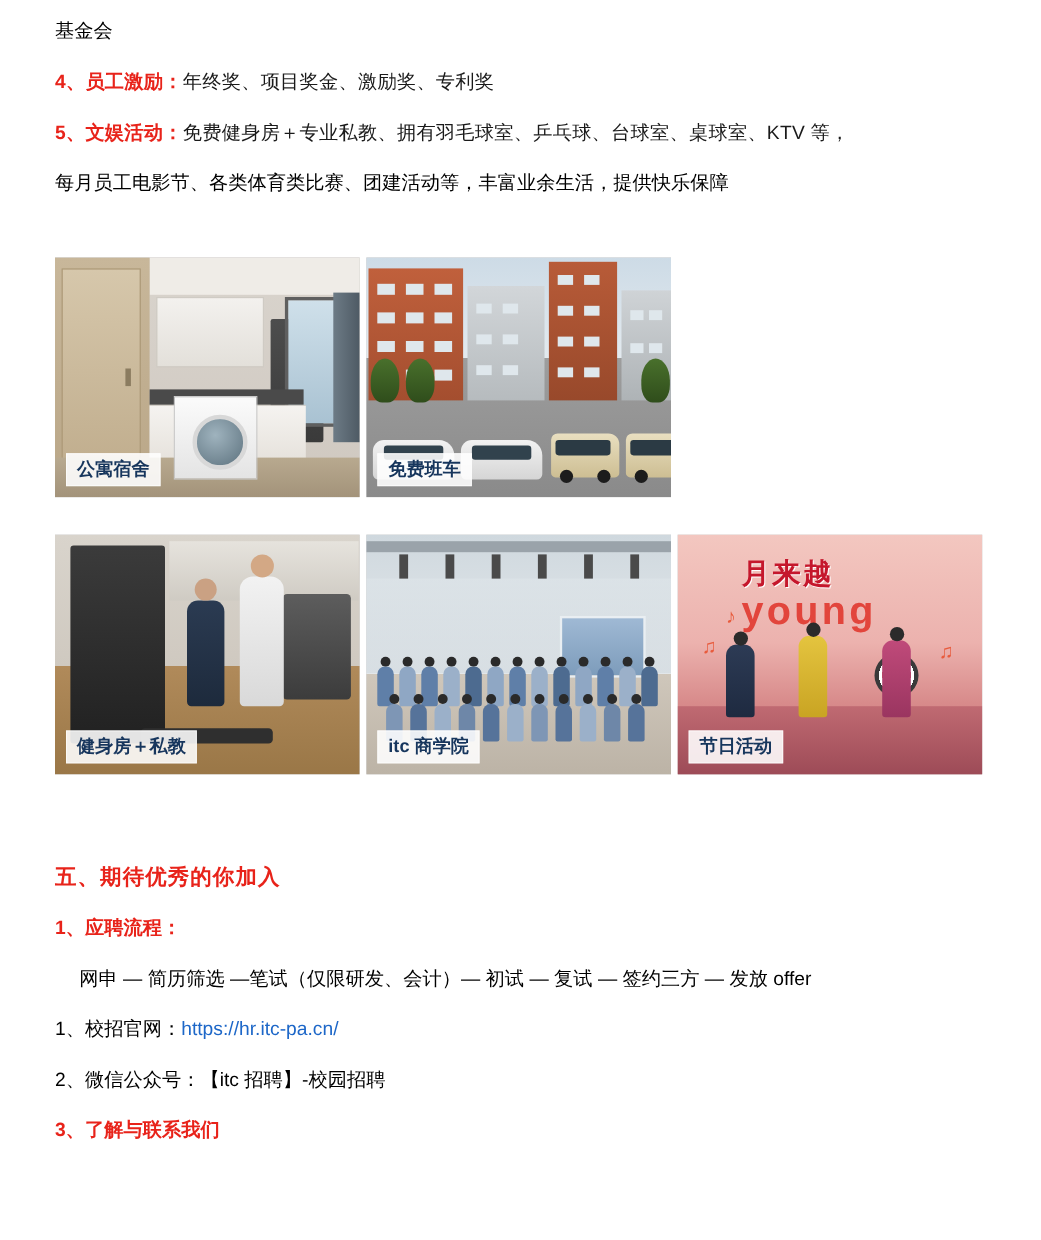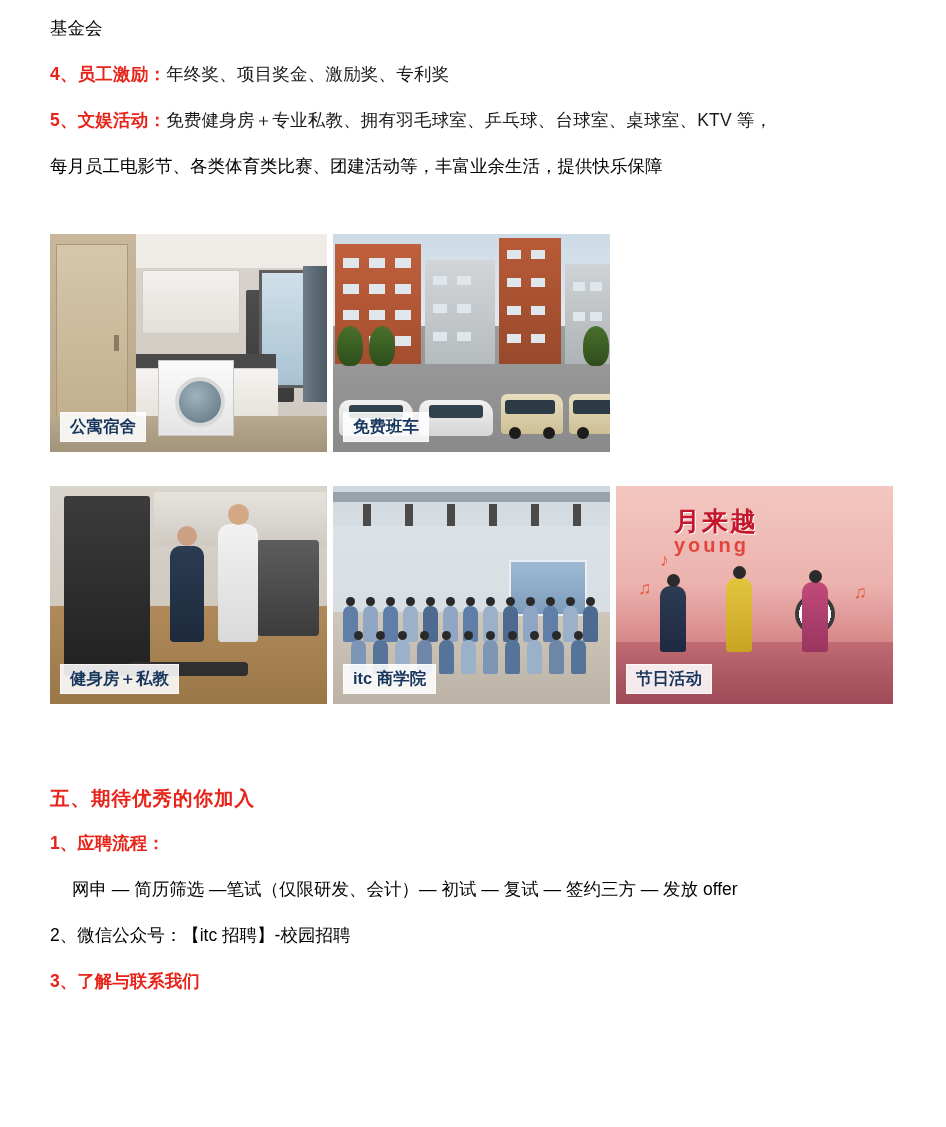--- a/index.html
+++ b/index.html
@@ -142,21 +142,21 @@
   .hall-truss{position:absolute;left:0;top:6px;width:100%;height:10px;background:#9aa3aa;}
   .hall-lamp{position:absolute;top:18px;width:8px;height:22px;background:#4a4a4a;}
   .hall-screen{position:absolute;left:176px;top:74px;width:74px;height:52px;background:linear-gradient(180deg,#9fb9d4,#7d9cbb);border:2px solid #e9eef2;}
   .hall-wall{position:absolute;left:0;top:40px;width:100%;height:86px;background:linear-gradient(180deg,#dfe6ea,#cdd6dc);opacity:.55;}
   .person{position:absolute;width:15px;border-radius:7px 7px 2px 2px;}
   .person:after{content:"";position:absolute;left:3px;top:-9px;width:9px;height:9px;border-radius:50%;background:#2a2a2a;}
 
   
   .img-stage{position:absolute;inset:0;background:linear-gradient(180deg,#f3c7c0 0%,#ecb2ae 45%,#d88b8b 70%,#c06a72 100%);}
   .stg-title{position:absolute;left:58px;top:18px;color:#c5172c;font-size:26px;font-weight:bold;letter-spacing:2px;text-shadow:1px 1px 0 #fff;}
-  .stg-sub{position:absolute;left:58px;top:48px;color:#e2453c;font-size:20px;font-weight:bold;letter-spacing:3px;font-family:"Liberation Sans",sans-serif;}
+  .stg-sub{position:absolute;left:58px;top:48px;color:#e2453c;font-size:36px;font-weight:bold;letter-spacing:3px;font-family:"Liberation Sans",sans-serif;}
   .stg-floor{position:absolute;left:0;bottom:0;width:100%;height:62px;background:linear-gradient(180deg,#c06a72,#9d4b57);}
   .stg-p{position:absolute;bottom:52px;width:26px;border-radius:10px 10px 3px 3px;}
   .stg-p:after{content:"";position:absolute;left:7px;top:-12px;width:13px;height:13px;border-radius:50%;background:#2b2b2b;}
   .stg-disc{position:absolute;right:58px;bottom:70px;width:40px;height:40px;border-radius:50%;background:radial-gradient(circle at 50% 50%,#fff 0 6px,#d04a4a 6px 13px,#fff 13px 16px,#3a3a3a 16px);}
   .stg-note{position:absolute;color:#e85b3d;font-size:18px;}
 
   
   .sec-head {
     color:#e8231a;
     font-weight:bold;
@@ -357,20 +357,23 @@
     </div>
 
     <div class="spacer-big"></div>
 
     <h2 class="sec-head">五、期待优秀的你加入</h2>
 
     <p class="sub-head">1、应聘流程：</p>
     <p class="indent-line">网申 — 简历筛选 —笔试（仅限研发、会计）— 初试 — 复试 — 签约三方 — 发放 offer</p>
 
 
+    <p class="plain-line">
+      <span>1、</span><span>校招官网：</span><a class="link" href="#">https://hr.itc-pa.cn/</a>
+    </p>
 
     <p class="plain-line">
       <span>2、</span><span>微信公众号：</span><span>【itc 招聘】-校园招聘</span>
     </p>
 
     <p class="sub-head">3、了解与联系我们</p>
 
   </div>
 </div>
 

